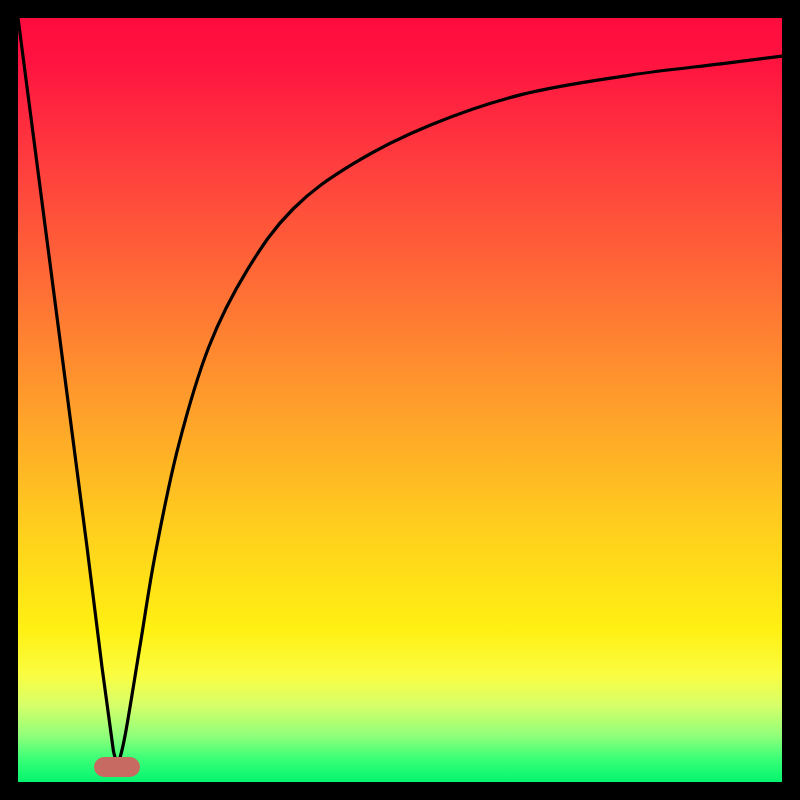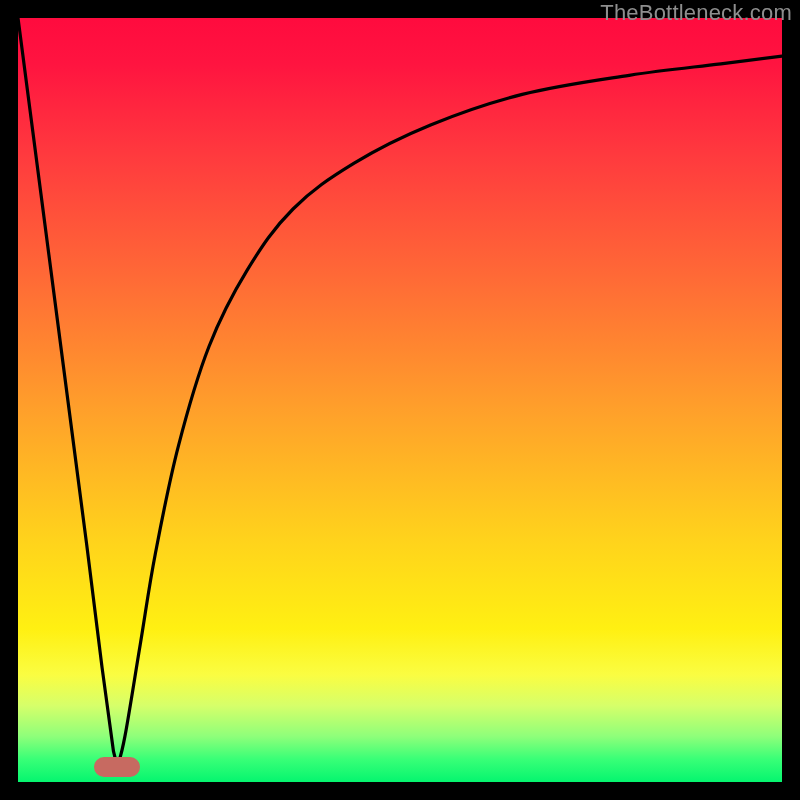--- a/index.html
+++ b/index.html
@@ -70,14 +70,13 @@
 <body>
 
 <div class="stage">
   <div class="plot-area">
     <div class="gradient"></div>
     <svg class="curve" viewBox="0 0 764 764" preserveAspectRatio="none">
       <path id="curve-path" d="M 0.00 0.00 L 22.92 175.72 L 45.84 351.44 L 68.76 527.16 L 84.04 649.40 L 95.50 733.44 L 99.32 748.72 C 100.70 743.22, 102.83 740.16, 106.96 718.16 C 111.09 696.16, 116.74 659.48, 122.24 626.48 C 127.74 593.48, 130.64 570.56, 137.52 534.80 C 144.40 499.04, 150.81 464.97, 160.44 427.84 C 170.07 390.71, 178.62 360.15, 191.00 328.52 C 203.38 296.89, 214.07 276.87, 229.20 252.12 C 244.33 227.37, 255.79 210.25, 275.04 191.00 C 294.29 171.75, 311.41 160.29, 336.16 145.16 C 360.91 130.03, 382.31 119.34, 412.56 106.96 C 442.81 94.58, 468.48 85.34, 504.24 76.40 C 540.00 67.46, 575.44 62.80, 611.20 57.30 C 646.96 51.80, 675.38 49.28, 702.88 45.84 C 730.38 42.40, 753.00 39.58, 764.00 38.20" fill="none" stroke="#000000" stroke-width="3.2" stroke-linecap="round" stroke-linejoin="round"></path>
     </svg>
     <div id="marker" class="marker" style="left: 99.32px; top: 748.72px; background: rgb(199, 106, 97);"></div>
   </div>
-  <div class="watermark">TheBottleneck.com</div>
 </div>
 
 </body></html>

